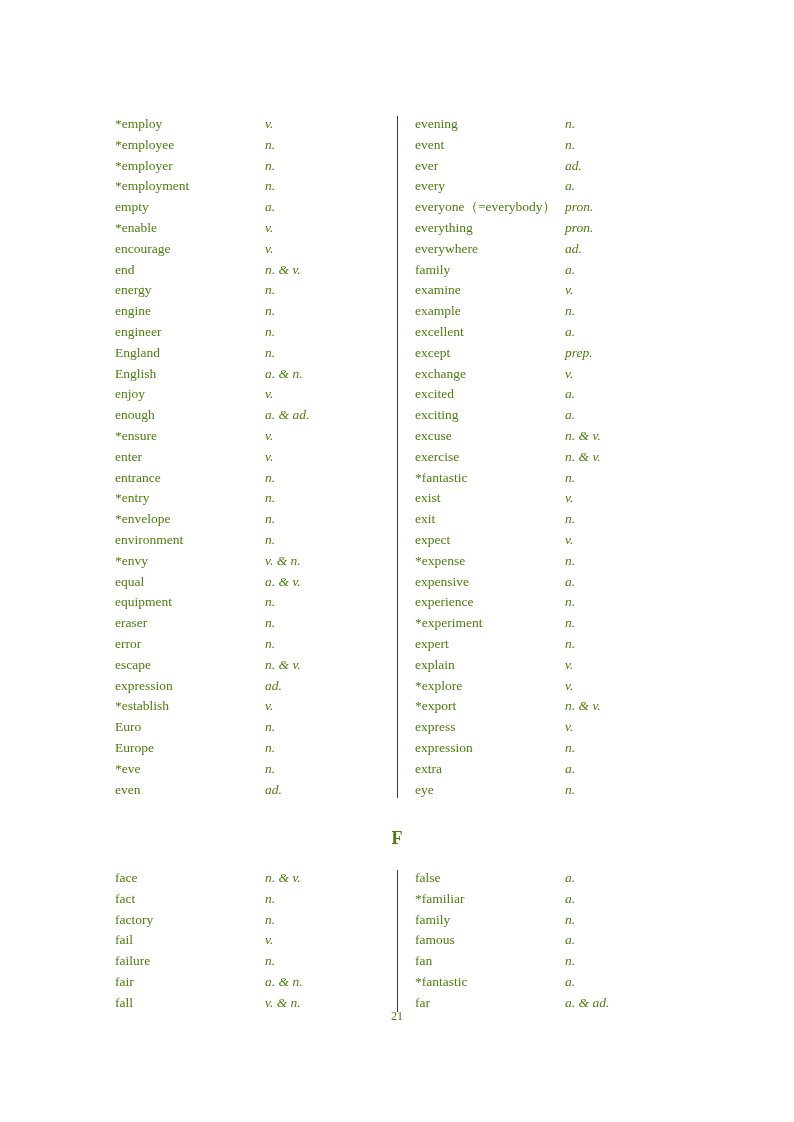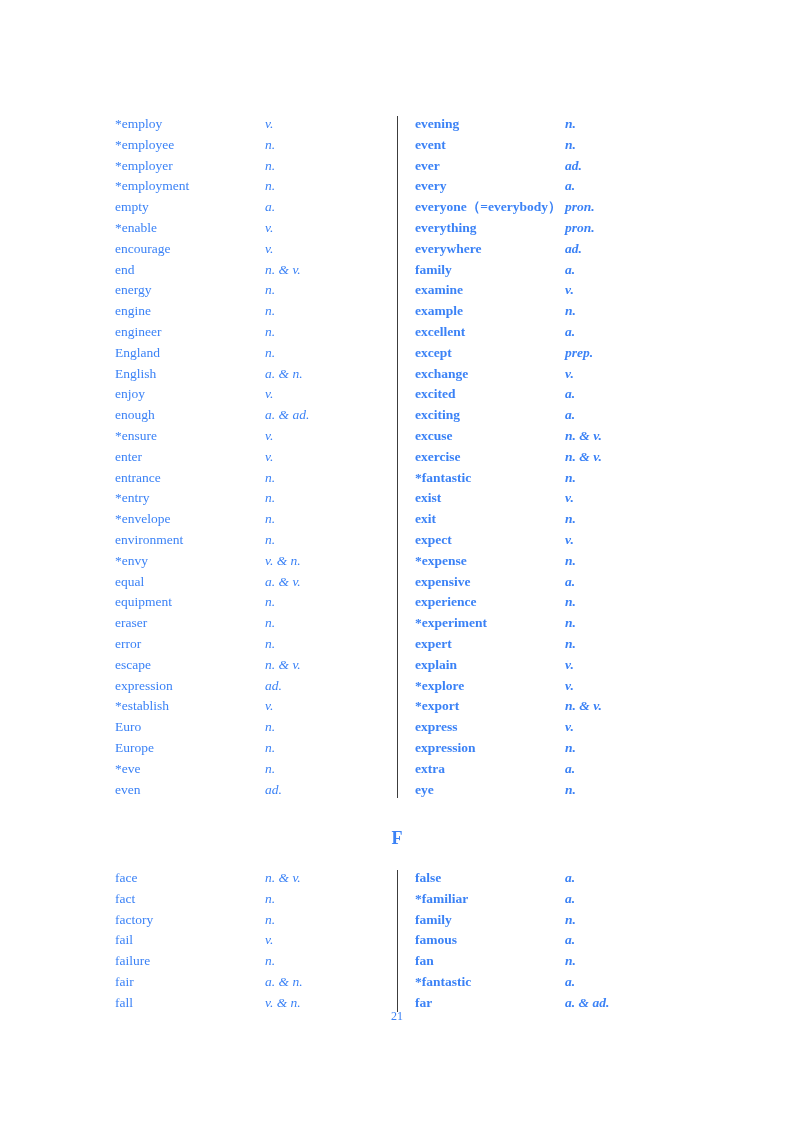--- a/index.html
+++ b/index.html
@@ -1,38 +1,38 @@
 <!DOCTYPE html>
 <html><head>
 <meta charset="utf-8">
 <style>
   * { margin:0; padding:0; box-sizing:border-box; }
   html,body { background:#ffffff; }
   .page {
     position:relative;
     width:794px; height:1122px;
     background:#ffffff;
-    color:#3b82f6;
+    color:#4d7c0f;
     font-family:"Liberation Serif", serif;
     overflow:hidden;
     margin:0 auto;
   }
   .vocab-section {
     position:absolute; left:0; width:794px;
     display:flex; align-items:flex-start;
   }
   .section-e { top:114px; }
   .section-f { top:868px; }
   .divider {
     position:absolute; left:396.5px; top:2px; bottom:2px;
     width:1.5px; background:#3c3c3c;
   }
   .col { width:397px; flex:none; }
   .col-left  { padding-left:115px; }
-  .col-right { padding-left:18px;font-weight:bold; }
+  .col-right { padding-left:18px; }
   .entry-row {
     display:flex; height:20.8px; line-height:20.8px;
     font-size:13.5px; white-space:nowrap;
   }
   .word { width:150px; flex:none; }
   .pos  { font-style:italic; }
   .section-header {
     position:absolute; top:828px; left:0; width:794px;
     text-align:center; font-size:18px; font-weight:bold;
     font-family:"Liberation Serif", serif;

